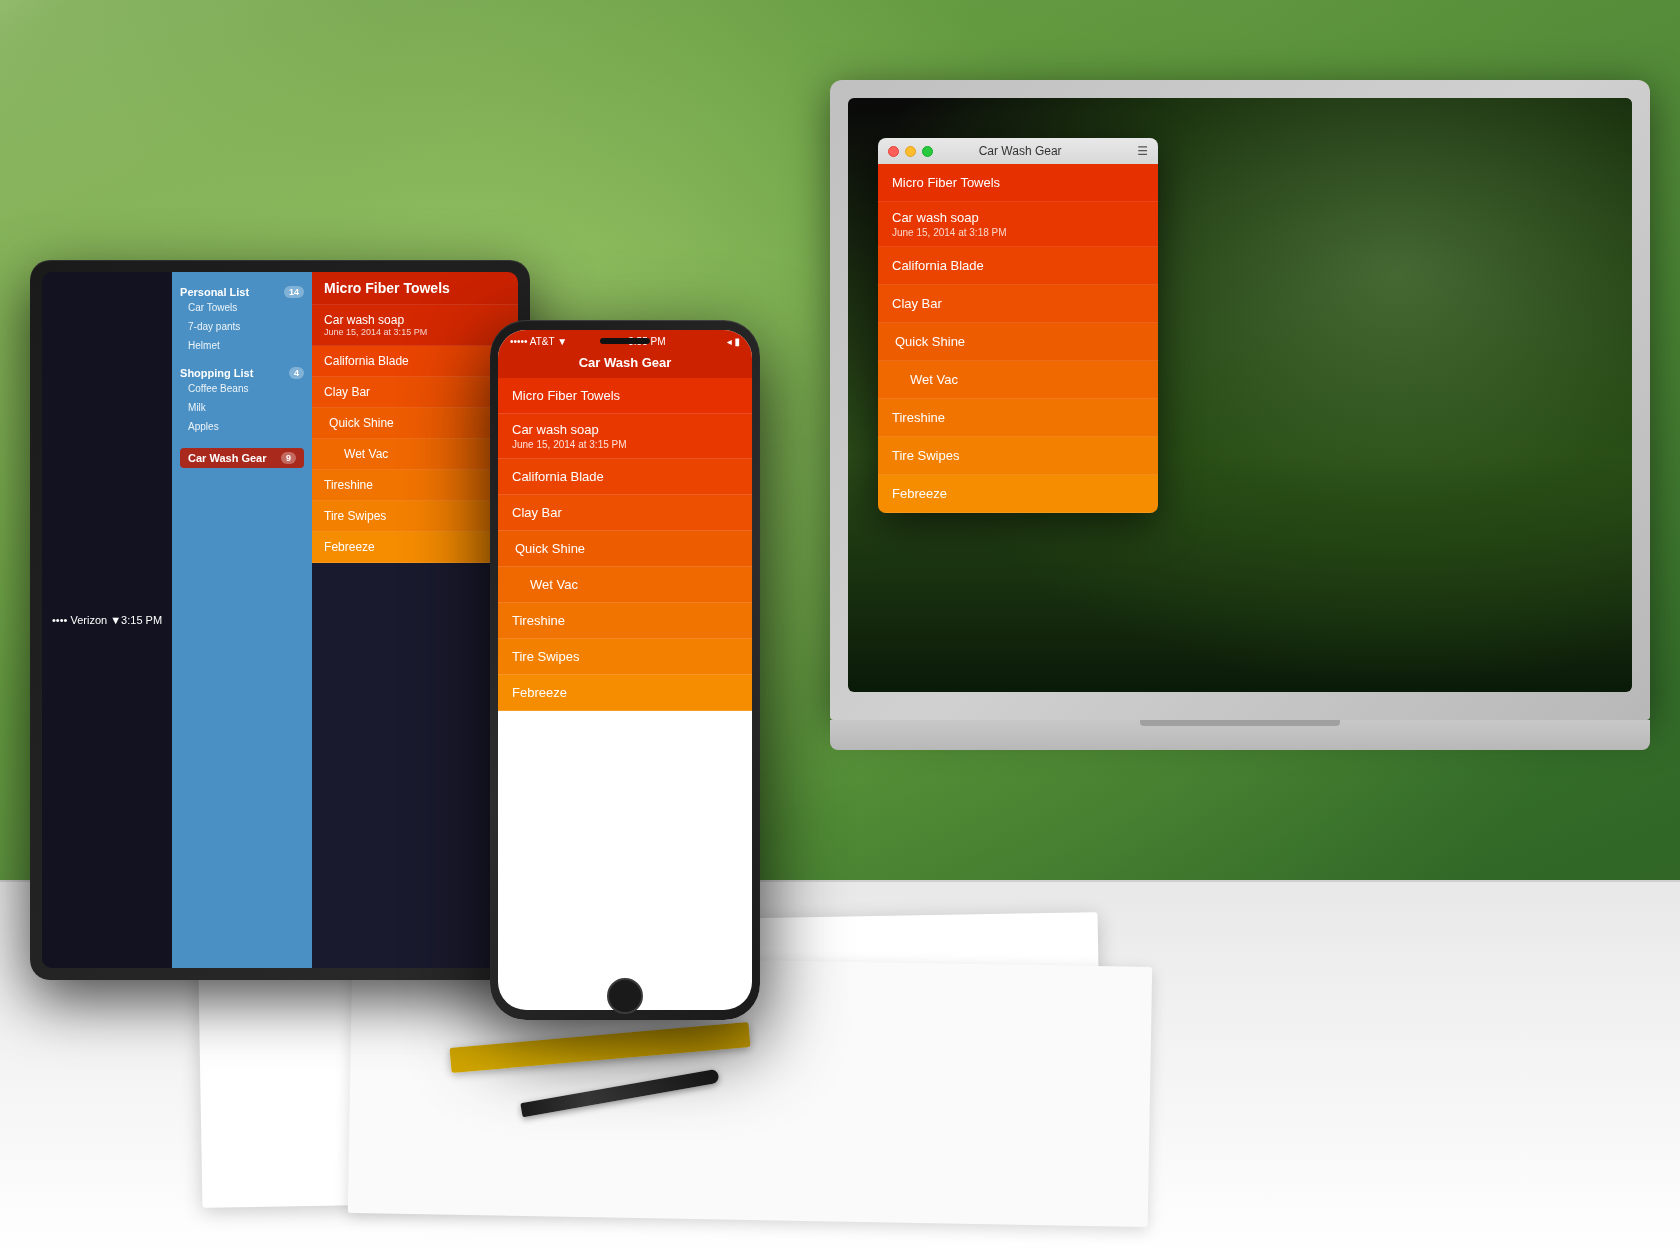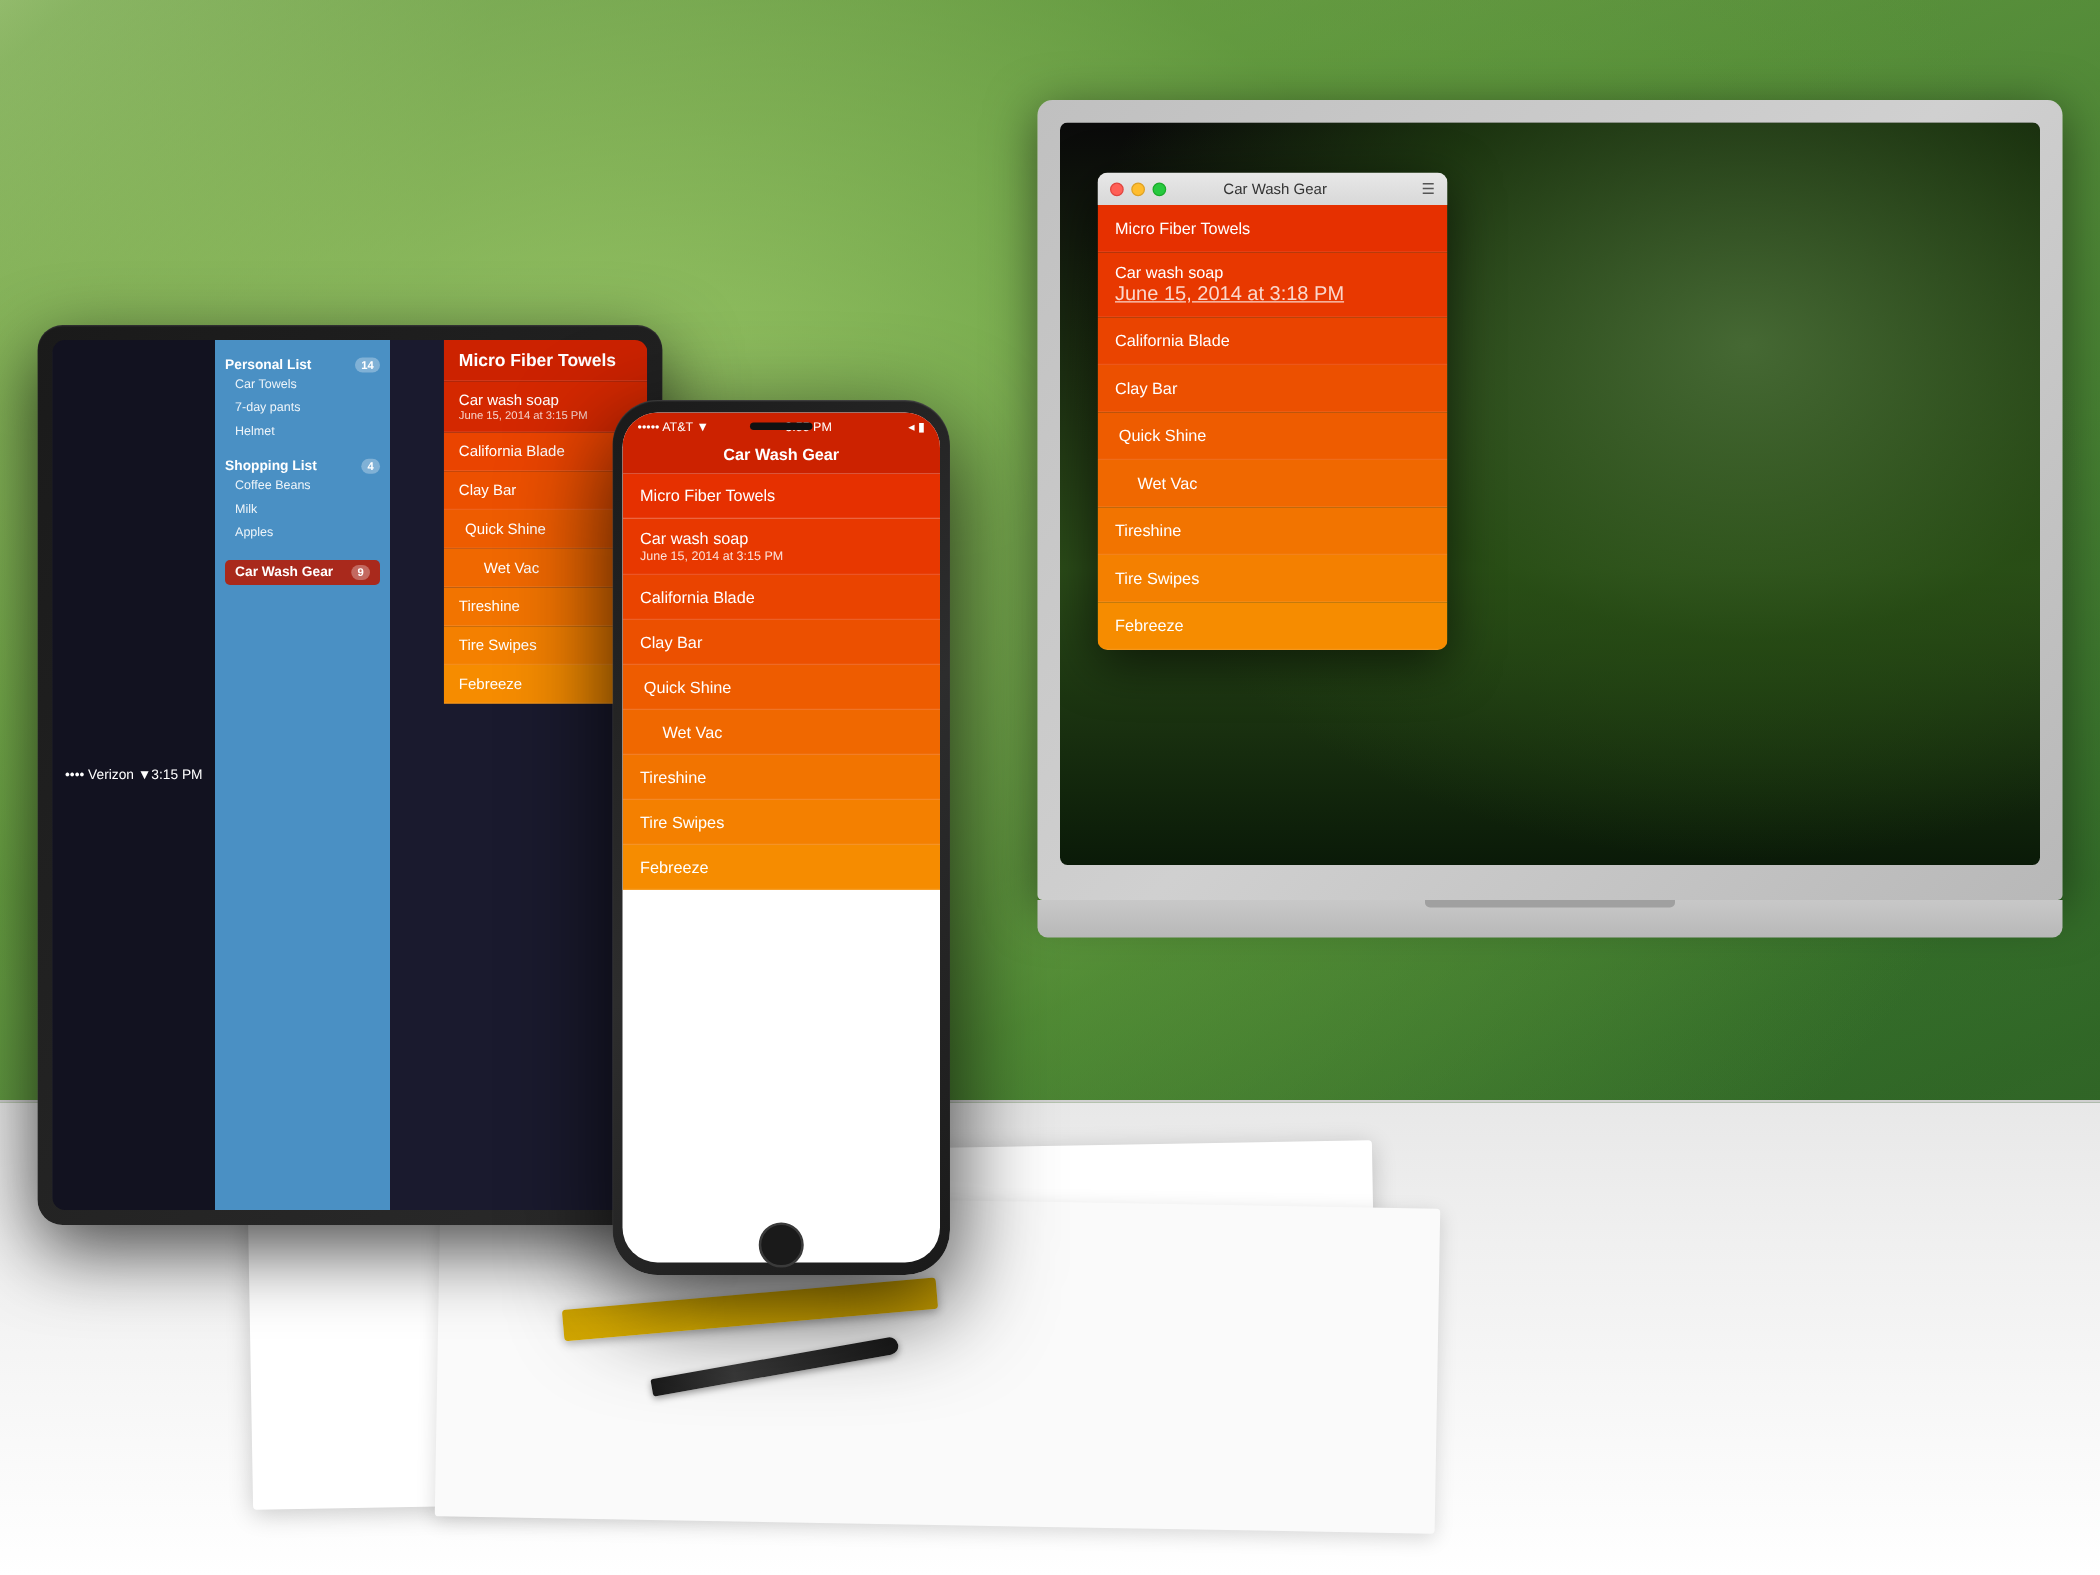--- a/index.html
+++ b/index.html
@@ -123,21 +123,20 @@
       color: white;
       flex-shrink: 0;
     }
 
     
     .ipad-app {
       flex: 1;
       display: flex;
       position: relative;
       overflow: hidden;
-      gap: 43px;
     }
 
     
     .ipad-sidebar {
       width: 140px;
       background: #4a90c4;
       flex-shrink: 0;
       padding: 8px 0;
     }
     .ipad-sidebar-section {
@@ -336,25 +335,24 @@
     .macbook-list-item {
       padding: 11px 14px;
       font-size: 13px;
       color: white;
       border-bottom: 1px solid rgba(255,255,255,0.1);
     }
     .macbook-list-item.with-sub {
       padding: 8px 14px;
     }
     .macbook-list-item .sub {
-      font-size: 16px;
+      font-size: 10px;
       color: rgba(255,255,255,0.8);
       display: block;
       margin-top: 2px;
-      text-decoration: underline;
     }
 
     
     .macbook-base {
       width: 820px;
       height: 30px;
       background: linear-gradient(180deg, #c8c8c8, #b8b8b8);
       border-radius: 0 0 8px 8px;
       position: relative;
     }

